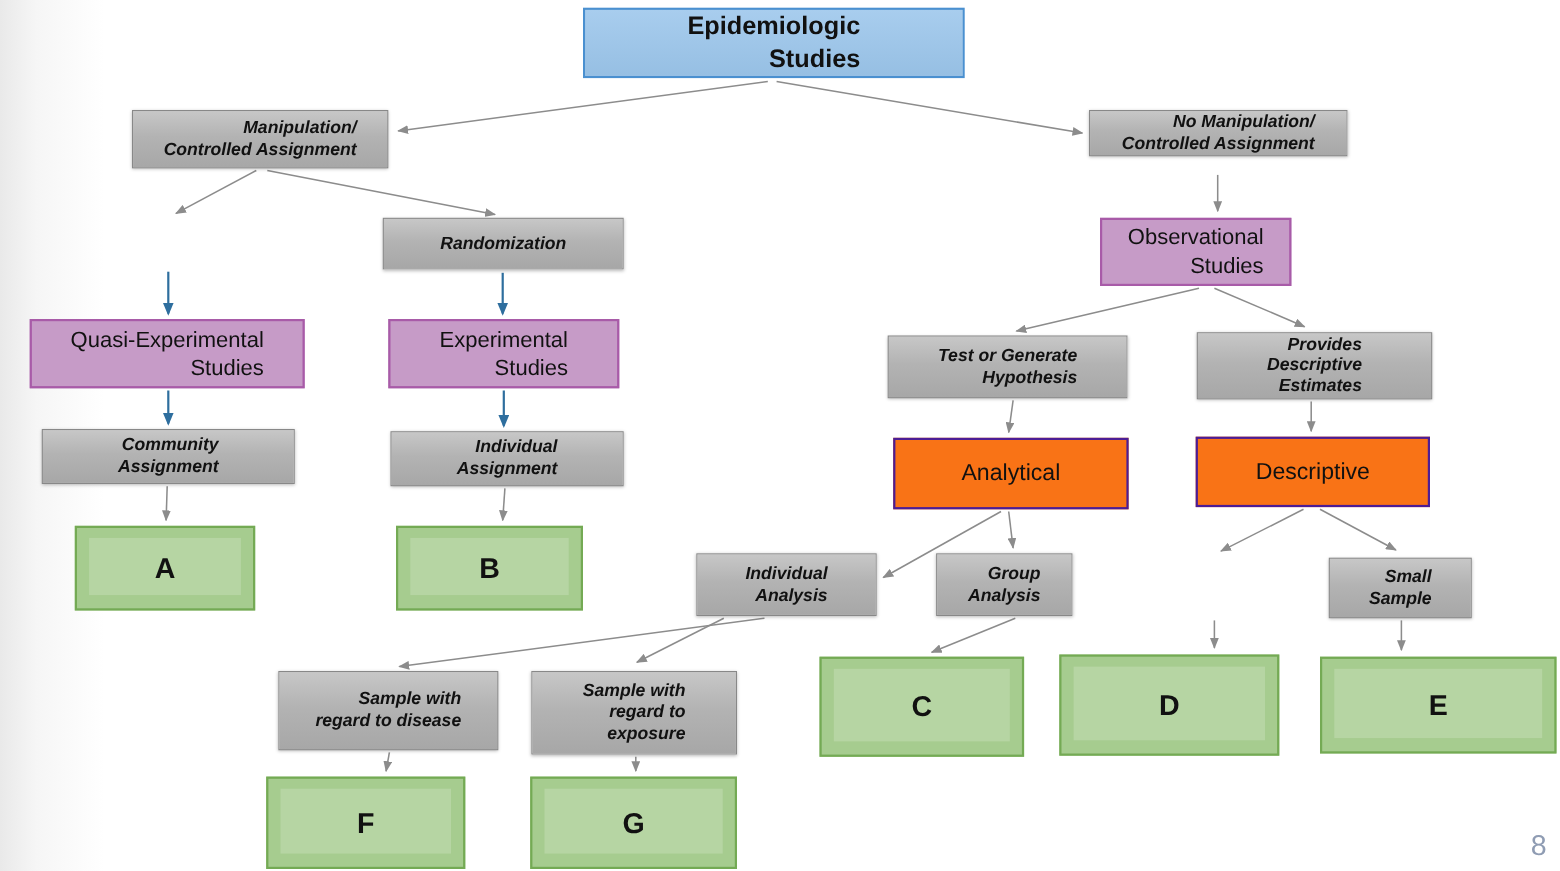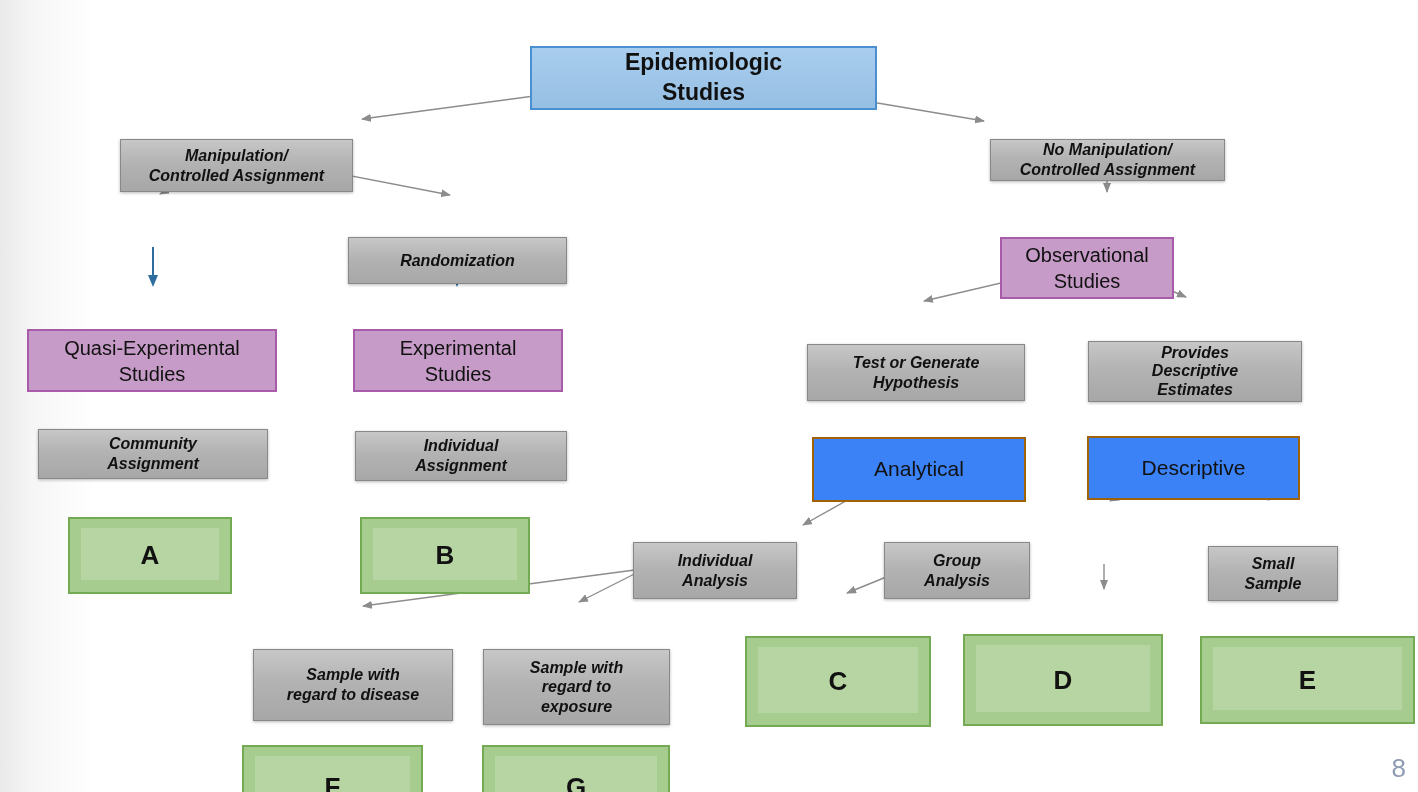--- a/index.html
+++ b/index.html
@@ -10,37 +10,37 @@
   #slide::before{
     content:"";position:absolute;left:0;top:0;bottom:0;width:95px;
     background:linear-gradient(90deg,#e9e9e9 0,#f6f6f6 35%,rgba(255,255,255,0) 100%);
     pointer-events:none;
   }
   #arrows{position:absolute;left:0;top:0;width:1418px;height:792px;}
   .garrow{stroke:#8c8c8c;stroke-width:1.4;fill:none;}
   .barrow{stroke:#2e6e9e;stroke-width:2;fill:none;}
   .node{
     position:absolute;display:flex;align-items:center;justify-content:center;
-    text-align:center;box-sizing:border-box;line-height:1.25;margin-top:39px;
+    text-align:right;box-sizing:border-box;line-height:1.25;
   }
   .gray{
     background:linear-gradient(180deg,#c7c7c7 0%,#b3b3b3 45%,#a7a7a7 100%);
     border:1px solid #888;border-radius:0;
     font-style:italic;font-weight:700;font-size:16px;
     box-shadow:0 1px 3px rgba(0,0,0,.28);
   }
   .blue{
     background:linear-gradient(180deg,#a8cdee,#96bfe3);
     border:2px solid #4a90d0;font-weight:700;font-size:23px;line-height:1.3;
   }
   .purple{
     background:#c69bc7;border:2px solid #a85ba8;font-size:20px;line-height:1.3;
   }
   .bluegray{
-    background:#3b82f6;border:2px solid #a16207;font-size:21px;
+    background:#f97316;border:2px solid #4c1d95;font-size:21px;
   }
   .green{
     background:#a6cc8f;border:2px solid #74aa54;font-weight:700;font-size:26px;
   }
   .green .inner{
     position:absolute;left:11px;right:11px;top:9px;bottom:12px;
     background:rgba(255,255,255,0.18);
   }
   .green .letter{position:relative;z-index:1;}
   .pagenum{
@@ -105,21 +105,21 @@
   <div class="node gray" style="left:38px;top:390px;width:230px;height:50px">Community<br>Assignment</div>
   <div class="node gray" style="left:355px;top:392px;width:212px;height:50px">Individual<br>Assignment</div>
 
   <div class="node gray" style="left:807px;top:305px;width:218px;height:57px">Test or Generate<br>Hypothesis</div>
   <div class="node gray" style="left:1088px;top:302px;width:214px;height:61px;line-height:1.15">Provides<br>Descriptive<br>Estimates</div>
 
   <div class="node bluegray" style="left:812px;top:398px;width:214px;height:65px">Analytical</div>
   <div class="node bluegray" style="left:1087px;top:397px;width:213px;height:64px">Descriptive</div>
 
   <div class="node gray" style="left:633px;top:503px;width:164px;height:57px">Individual<br>Analysis</div>
-  <div class="node gray" style="left:884px;top:503px;width:146px;height:57px">Group<br>Analysis</div>
+  <div class="node gray" style="left:851px;top:503px;width:124px;height:57px">Group<br>Analysis</div>
   <div class="node gray" style="left:1208px;top:507px;width:130px;height:55px">Small<br>Sample</div>
   <div class="node gray" style="left:253px;top:610px;width:200px;height:72px">Sample with<br>regard to disease</div>
   <div class="node gray" style="left:483px;top:610px;width:187px;height:76px;line-height:1.2">Sample with<br>regard to<br>exposure</div>
 
   <div class="node green" style="left:68px;top:478px;width:164px;height:77px">
     <div class="inner"></div>
     <span class="letter">A</span>
   </div>
   <div class="node green" style="left:360px;top:478px;width:170px;height:77px">
     <div class="inner"></div>

